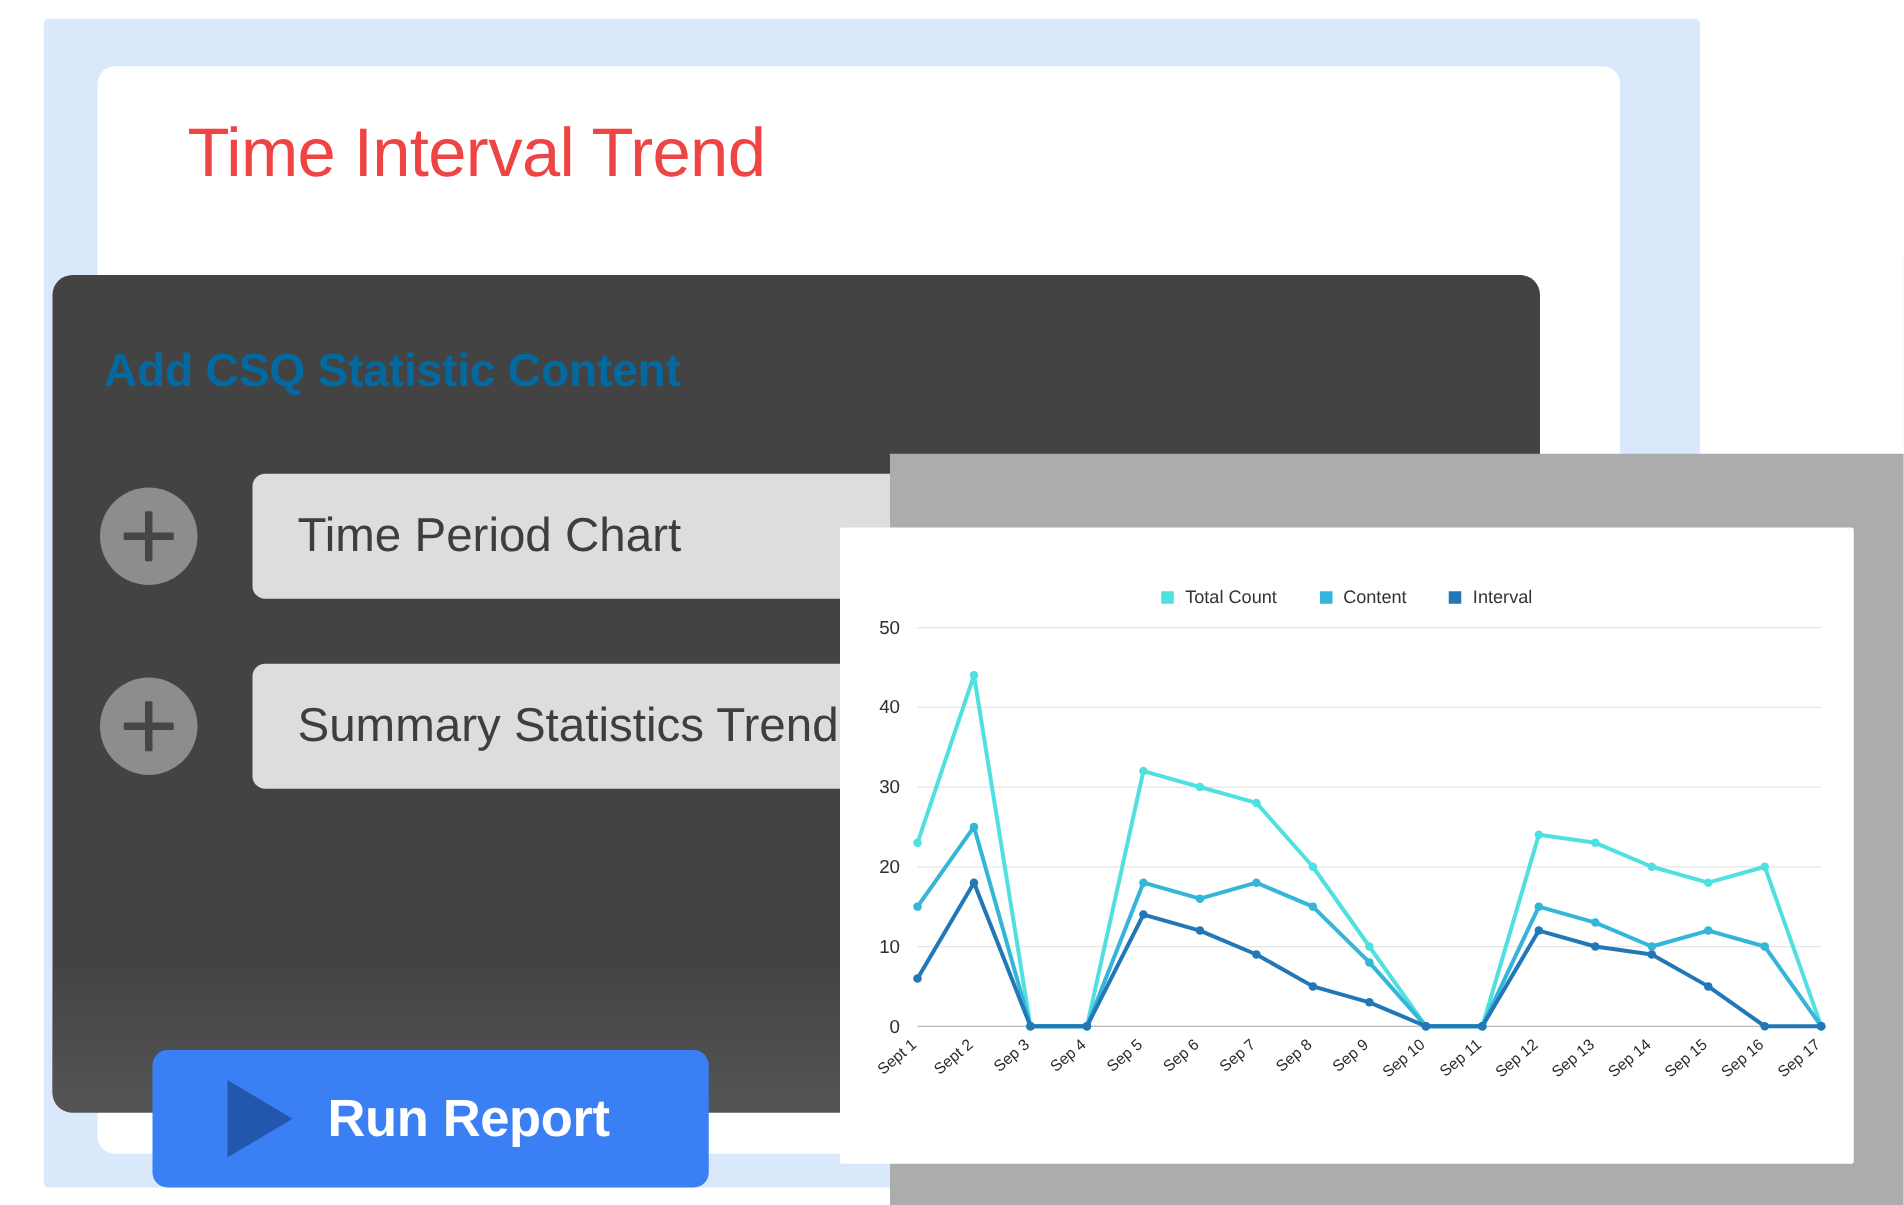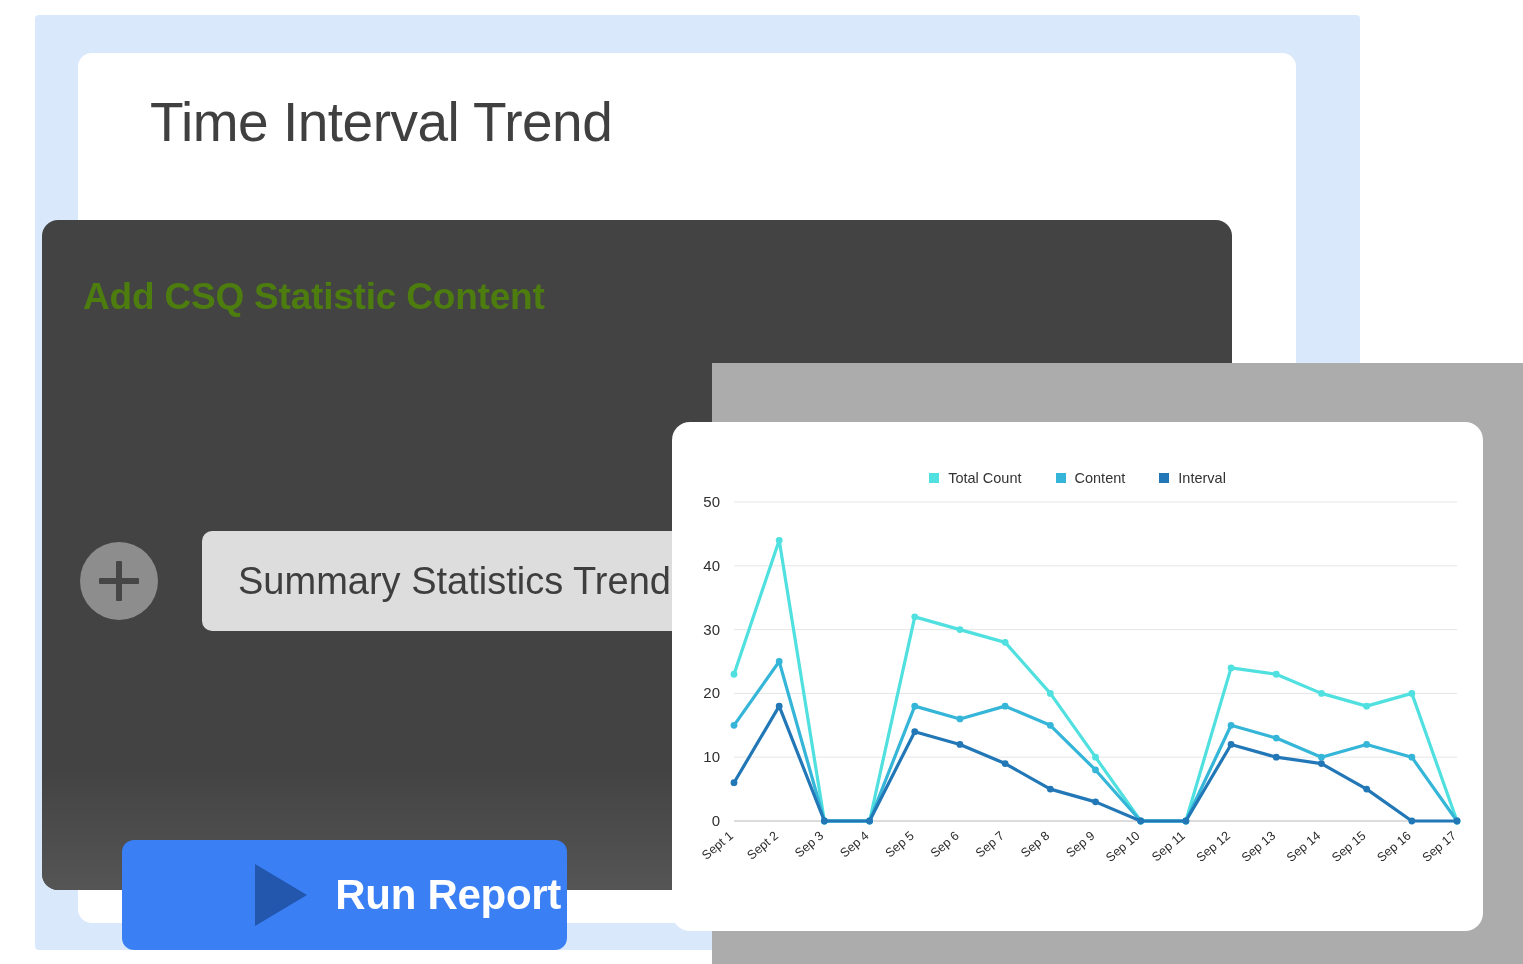--- a/index.html
+++ b/index.html
@@ -47,21 +47,21 @@
     width: 160px; height: 150px;
     border-bottom-right-radius: 14px;
     background: linear-gradient(140deg, rgba(255,255,255,0) 40%, rgba(225,230,236,0.95) 100%);
   }
 
   .page-title {
     position: absolute;
     left: 150px; top: 90px;
     font-size: 55px;
     font-weight: 400;
-    color: #404040;
+    color: #ef4444;
     letter-spacing: -0.5px;
     white-space: nowrap;
   }
 
   
   .dark-panel {
     position: absolute;
     left: 42px; top: 220px;
     width: 1190px; height: 670px;
     background: #434343;
@@ -75,21 +75,21 @@
     border-bottom-left-radius: 16px;
     border-bottom-right-radius: 16px;
     background: linear-gradient(180deg, rgba(67,67,67,0) 0%, rgba(88,88,88,0.85) 100%);
     pointer-events: none;
   }
   .dark-panel-title {
     position: absolute;
     left: 83px; top: 276px;
     font-size: 37px;
     font-weight: 600;
-    color: #4d7c0f;
+    color: #0369a1;
     white-space: nowrap;
     letter-spacing: -0.2px;
   }
 
   
   .content-row {
     position: absolute;
     left: 80px;
     height: 108px;
     width: 810px;
@@ -141,21 +141,20 @@
     position: absolute;
     left: 122px; top: 840px;
     width: 445px; height: 110px;
     background: #3b7ff5;
     border-radius: 12px;
     display: flex;
     align-items: center;
     padding-left: 60px;
     border: none;
     cursor: pointer;
-    justify-content: flex-end;
   }
   .play-icon {
     width: 0; height: 0;
     border-left: 52px solid #2257ad;
     border-top: 31px solid transparent;
     border-bottom: 31px solid transparent;
     margin-right: 28px;
     flex: 0 0 auto;
   }
   .run-btn-label {
@@ -173,21 +172,21 @@
     width: 811px; height: 601px;
     background: #acacac;
   }
 
   
   .chart-card {
     position: absolute;
     left: 672px; top: 422px;
     width: 811px; height: 509px;
     background: #ffffff;
-    border-radius: 18px;
+    border-radius: 2px;
     overflow: hidden;
   }
 
   .legend {
     position: absolute;
     left: 0; top: 48px;
     width: 100%;
     display: flex;
     justify-content: center;
     align-items: center;
@@ -233,20 +232,27 @@
   <div class="blue-backdrop"></div>
 
   <div class="main-card"></div>
 
   <div class="page-title">Time Interval Trend</div>
 
   <div class="dark-panel"></div>
 
   <div class="dark-panel-title">Add CSQ Statistic Content</div>
 
+  <div class="content-row row-1">
+    <div class="plus-btn">
+      <span class="bar-h"></span>
+      <span class="bar-v"></span>
+    </div>
+    <div class="row-pill">Time Period Chart</div>
+  </div>
 
   <div class="content-row row-2">
     <div class="plus-btn">
       <span class="bar-h"></span>
       <span class="bar-v"></span>
     </div>
     <div class="row-pill">Summary Statistics Trend</div>
   </div>
 
 

